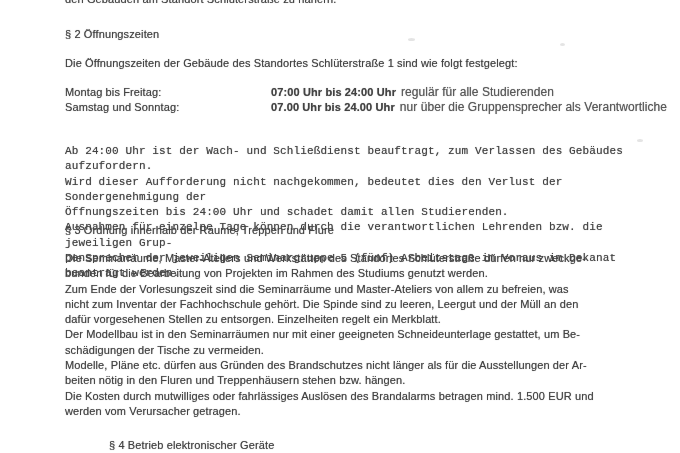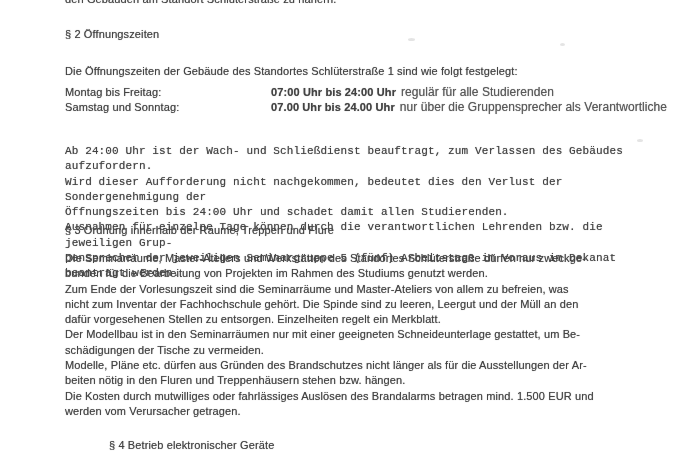--- a/index.html
+++ b/index.html
@@ -15,21 +15,21 @@
     font-size: 11px;
     color: #434343;
     letter-spacing: 0.12px;
     text-shadow: 0 0 0.8px rgba(90,90,90,0.75);
     padding-left: 47px;
   }
   .abs { position: absolute; left: 65px; width: 562px; line-height: 15.3px; }
   .para { white-space: pre-line; }
   .clipped { top: -8px; }
   .s2-head { top: 27px; }
-  .s2-intro { top: 56px; margin-top: 8px; }
+  .s2-intro { top: 56px; }
   .hours { top: 85px; }
   .hrow { white-space: nowrap; }
   .day { display: inline-block; width: 206px; }
   .time { display: inline; font-weight: bold; }
   .note { font-size: 12px; color: #5a5a5a; margin-left: 5px; letter-spacing: 0.05px; }
   .s2-para { top: 144px; font-family: Liberation Mono, monospace; }
   .s3-head { top: 223px; }
   .s3-para { top: 251px; }
   .s4-head { top: 438px; margin-left: 44px; }
   .speck { position: absolute; background: rgba(130,130,130,0.22); border-radius: 50%; }

